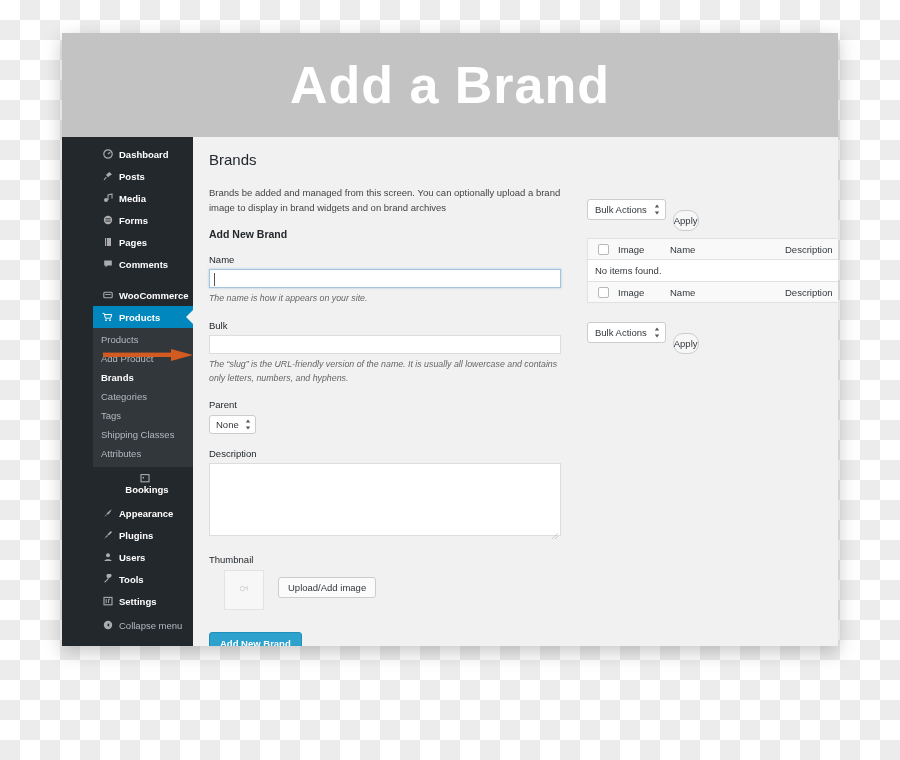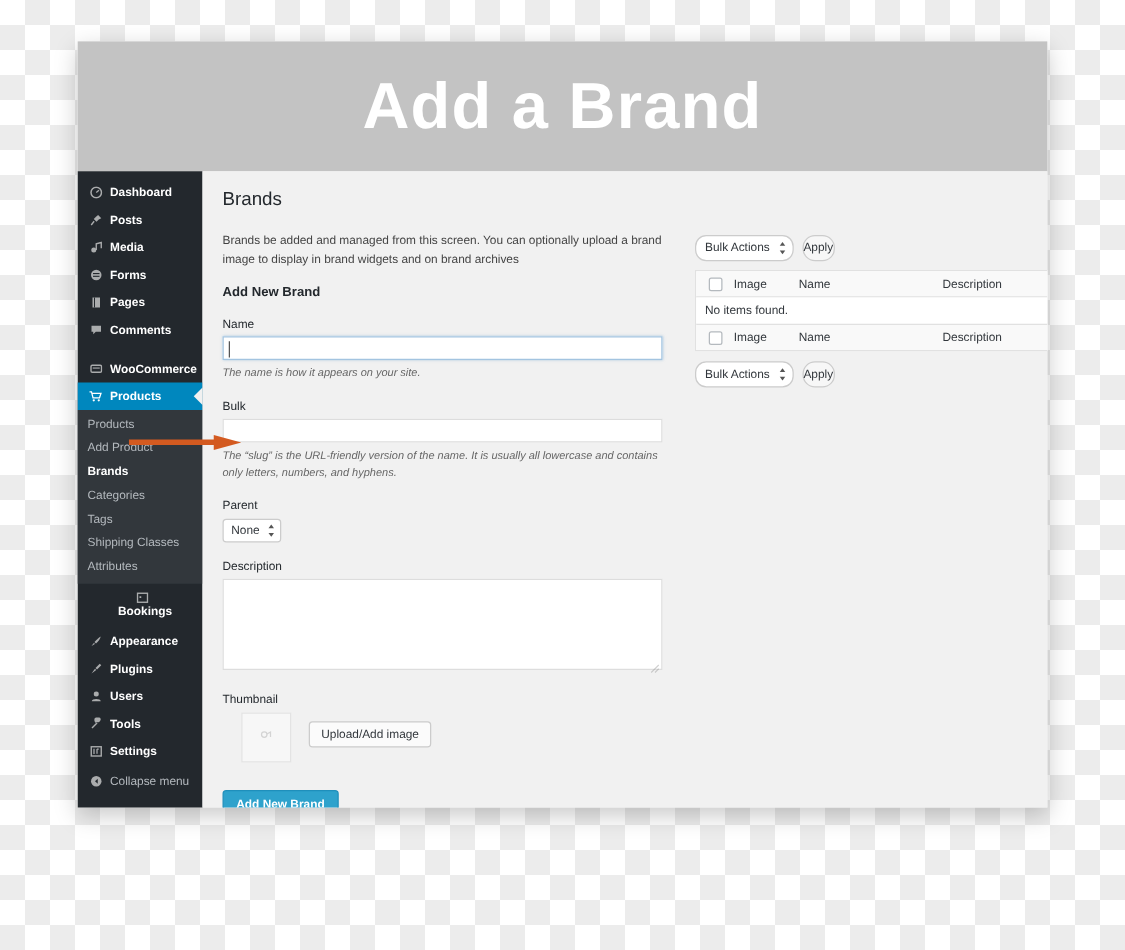--- a/index.html
+++ b/index.html
@@ -29,21 +29,21 @@
     color:#ffffff;font-size:52px;font-weight:bold;letter-spacing:1px;line-height:1;
     font-family:"Liberation Sans", sans-serif;
   }
 
   
   #body-row{display:flex;height:533px;}
 
   
   #sidebar{
     width:100px;background:#23282d;flex:0 0 100px;color:#eeeeee;
-    font-size:9.5px;padding-top:6px;position:relative;
+    font-size:9.5px;padding-top:6px;position:relative;padding-left:31px;
   }
   .menu-item{
     display:flex;align-items:center;height:22px;padding-left:8px;box-sizing:border-box;
     color:#eeeeee;
   }
   .menu-item.bold{font-weight:bold;color:#ffffff;}
   .menu-item .mi-ico{
     width:13px;flex:0 0 13px;display:inline-flex;align-items:center;justify-content:center;
     opacity:.75;margin-right:5px;
   }
@@ -112,26 +112,26 @@
   .btn-primary{
     margin-top:22px;display:inline-flex;align-items:center;height:21px;padding:0 10px;
     background:#2ea2cc;border:1px solid #1f8fbb;border-radius:3px;
     color:#fff;font-size:9.5px;font-weight:bold;
   }
 
   
   .tablenav{display:flex;align-items:center;gap:7px;}
   .bulk-select{
     display:inline-flex;align-items:center;height:19px;background:#fff;border:1px solid #ccc;
-    border-radius:9px;padding:0 5px 0 7px;font-size:9.5px;color:#32373c;
+    border-radius:3px;padding:0 5px 0 7px;font-size:9.5px;color:#32373c;
   }
   .bulk-select .spin{margin-left:7px;display:inline-flex;flex-direction:column;line-height:0;}
   .btn-apply{
     display:inline-flex;align-items:center;height:19px;padding:0 0;background:#f7f7f7;
-    border:1px solid #ccc;border-radius:10px;font-size:9.5px;color:#32373c;
+    border:1px solid #ccc;border-radius:10px;font-size:9.5px;color:#32373c;margin-top:22px;
   }
   .wp-table{
     margin-top:7px;width:292px;background:#fff;border:1px solid #e1e1e1;
     border-left:1px solid #e1e1e1;box-sizing:border-box;
   }
   .tr{display:flex;align-items:center;height:20px;font-size:9.5px;color:#32373c;}
   .tr.head{background:#f9f9f9;border-bottom:1px solid #e1e1e1;}
   .tr.foot{background:#f9f9f9;border-top:1px solid #e1e1e1;}
   .tr.empty{background:#fff;color:#32373c;padding-left:7px;height:21px;}
   .th-cb{width:30px;flex:0 0 30px;display:flex;align-items:center;justify-content:center;}

